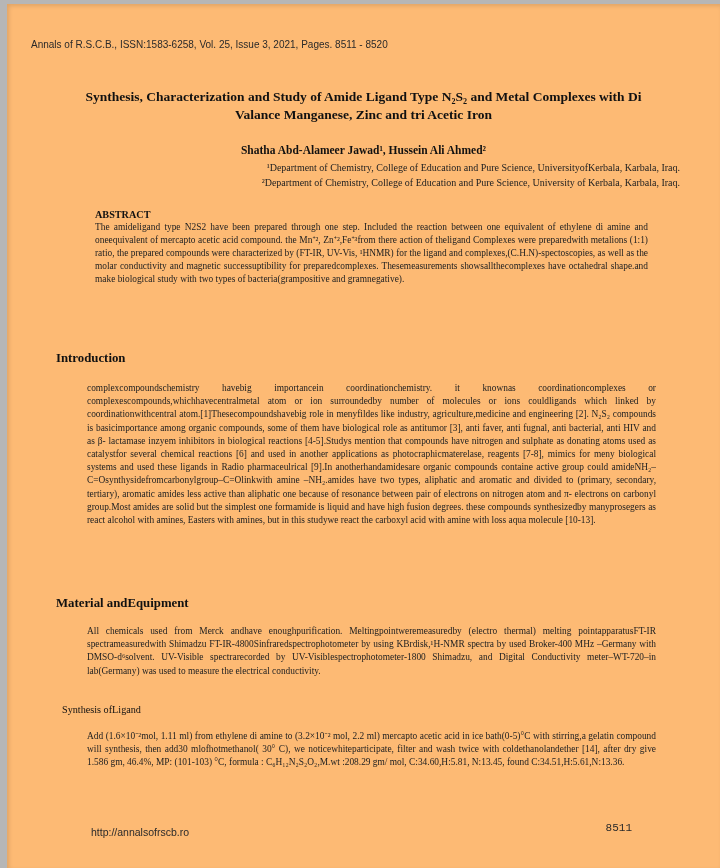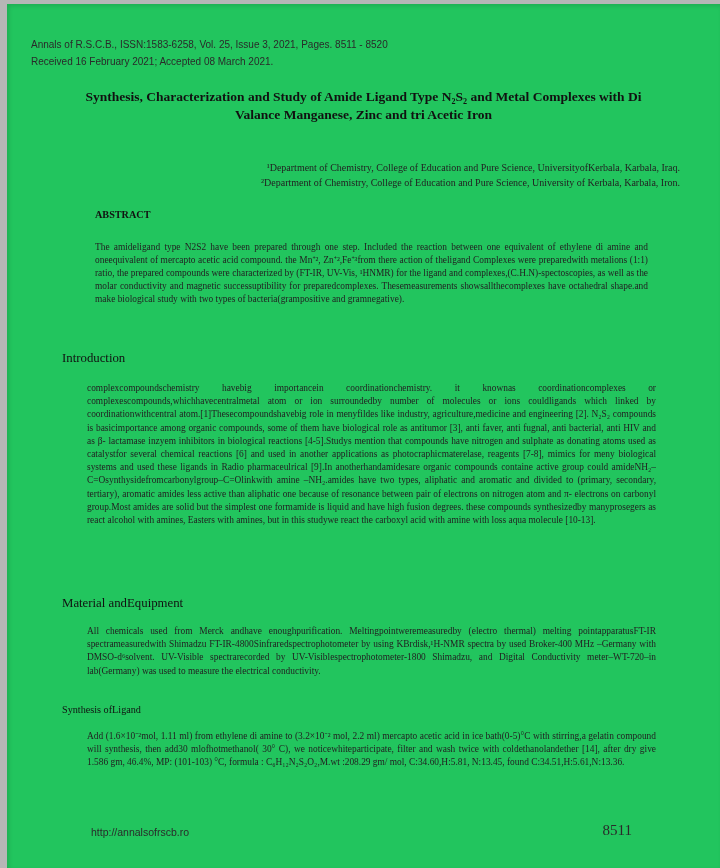--- a/index.html
+++ b/index.html
@@ -9,21 +9,21 @@
     height: 868px;
     background: #b6b6b6;
     overflow: hidden;
   }
   .sheet {
     position: absolute;
     left: 7px;
     top: 4px;
     width: 713px;
     height: 864px;
-    background: #22c55e;
+    background: #fdba74;
     box-shadow: inset 2px 2px 4px rgba(0,0,0,0.12);
     color: #1f1f1f;
     font-family: "Liberation Serif", serif;
   }
   .meta-block {
     position: absolute;
     left: 24px;
     top: 32px;
     font-family: "Liberation Sans", sans-serif;
     font-size: 10px;
@@ -63,40 +63,40 @@
   }
   .abstract-block {
     position: absolute;
     left: 88px;
     right: 72px;
     top: 204px;
     font-size: 9.4px;
     line-height: 13.1px;
     color: #222;
   }
-  .abstract-block .small-heading { margin-bottom: 20px; }
+  .abstract-block .small-heading { margin-bottom: 0; }
   .small-heading {
     font-weight: bold;
     font-size: 10.2px;
     color: #111;
   }
   .just { text-align: justify; }
   .keywords-block {
     position: absolute;
     left: 88px;
     right: 72px;
     top: 303px;
     font-size: 9.4px;
     line-height: 13px;
   }
   .keywords-block .small-heading { margin-bottom: 4px; }
   .section-heading {
     position: absolute;
-    left: 55px;
-    font-weight: normal;
+    left: 49px;
+    font-weight: bold;
     font-size: 12.8px;
     color: #111;
   }
   .body-par {
     position: absolute;
     left: 80px;
     right: 64px;
     font-size: 9.4px;
     line-height: 13.2px;
     color: #222;
@@ -113,41 +113,41 @@
     left: 84px;
     top: 822px;
     font-family: "Liberation Sans", sans-serif;
     font-size: 10.5px;
     color: #2a2a2a;
   }
   .page-number {
     position: absolute;
     right: 88px;
     top: 818px;
-    font-family: Liberation Serif, serif;
-    font-size: 15px;
+    font-family: Liberation Mono, monospace;
+    font-size: 11px;
     color: #2a2a2a;
   }
 </style>
 </head>
 <body>
 
 <div class="sheet">
 
   <div class="meta-block">
     <div>Annals of R.S.C.B., ISSN:1583-6258, Vol. 25, Issue 3, 2021, Pages. 8511 - 8520</div>
-    <div>Received 16 February 2021; Accepted 08 March 2021.</div>
   </div>
 
   <div class="title">Synthesis, Characterization and Study of Amide Ligand Type N₂S₂ and Metal Complexes with Di Valance Manganese, Zinc and tri Acetic Iron</div>
 
+  <div class="authors">Shatha Abd-Alameer Jawad¹, Hussein Ali Ahmed²</div>
 
   <div class="affils">
     <div>¹Department of Chemistry, College of Education and Pure Science, UniversityofKerbala, Karbala, Iraq.</div>
-    <div>²Department of Chemistry, College of Education and Pure Science, University of Kerbala, Karbala, Iron.</div>
+    <div>²Department of Chemistry, College of Education and Pure Science, University of Kerbala, Karbala, Iraq.</div>
   </div>
 
   <div class="abstract-block">
     <div class="small-heading">ABSTRACT</div>
     <div class="just">The amideligand type N2S2 have been prepared through one step. Included the reaction between one equivalent of ethylene di amine and oneequivalent of mercapto acetic acid compound. the Mn⁺², Zn⁺²,Fe⁺³from there action of theligand Complexes were preparedwith metalions (1:1) ratio, the prepared compounds were characterized by (FT-IR, UV-Vis, ¹HNMR) for the ligand and complexes,(C.H.N)-spectoscopies, as well as the molar conductivity and magnetic successuptibility for preparedcomplexes. Thesemeasurements showsallthecomplexes have octahedral shape.and make biological study with two types of bacteria(grampositive and gramnegative).</div>
   </div>
 
 
   <div class="section-heading" style="top:347px;">Introduction</div>
   <div class="body-par just" style="top:378px;">complexcompoundschemistry havebig importancein coordinationchemistry. it knownas coordinationcomplexes or complexescompounds,whichhavecentralmetal atom or ion surroundedby number of molecules or ions couldligands which linked by coordinationwithcentral atom.[1]Thesecompoundshavebig role in menyfildes like industry, agriculture,medicine and engineering [2]. N₂S₂ compounds is basicimportance among organic compounds, some of them have biological role as antitumor [3], anti faver, anti fugnal, anti bacterial, anti HIV and as β- lactamase inzyem inhibitors in biological reactions [4-5].Studys mention that compounds have nitrogen and sulphate as donating atoms used as catalystfor several chemical reactions [6] and used in another applications as photocraphicmaterelase, reagents [7-8], mimics for meny biological systems and used these ligands in Radio pharmaceulrical [9].In anotherhandamidesare organic compounds containe active group could amideNH₂– C=Osynthysidefromcarbonylgroup–C=Olinkwith amine –NH₂.amides have two types, aliphatic and aromatic and divided to (primary, secondary, tertiary), aromatic amides less active than aliphatic one because of resonance between pair of electrons on nitrogen atom and π- electrons on carbonyl group.Most amides are solid but the simplest one formamide is liquid and have high fusion degrees. these compounds synthesizedby manyprosegers as react alcohol with amines, Easters with amines, but in this studywe react the carboxyl acid with amine with loss aqua molecule [10-13].</div>

